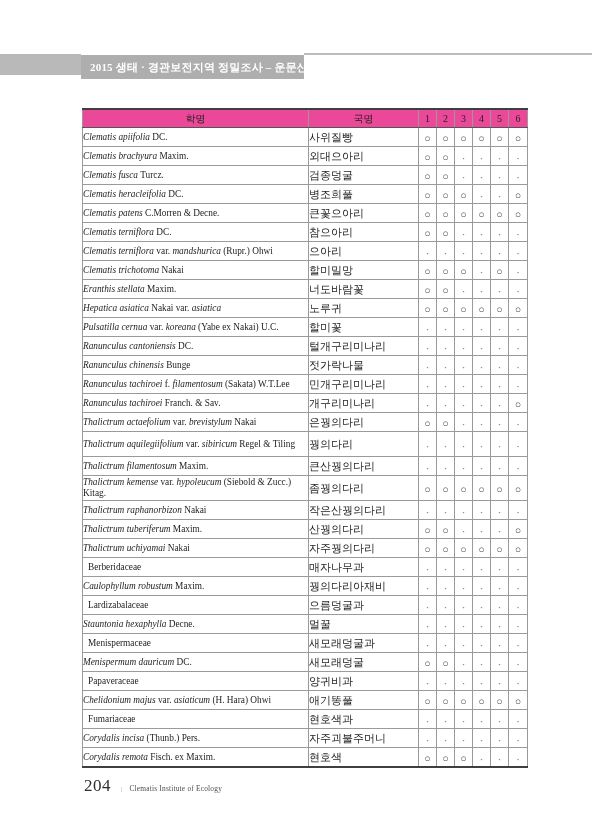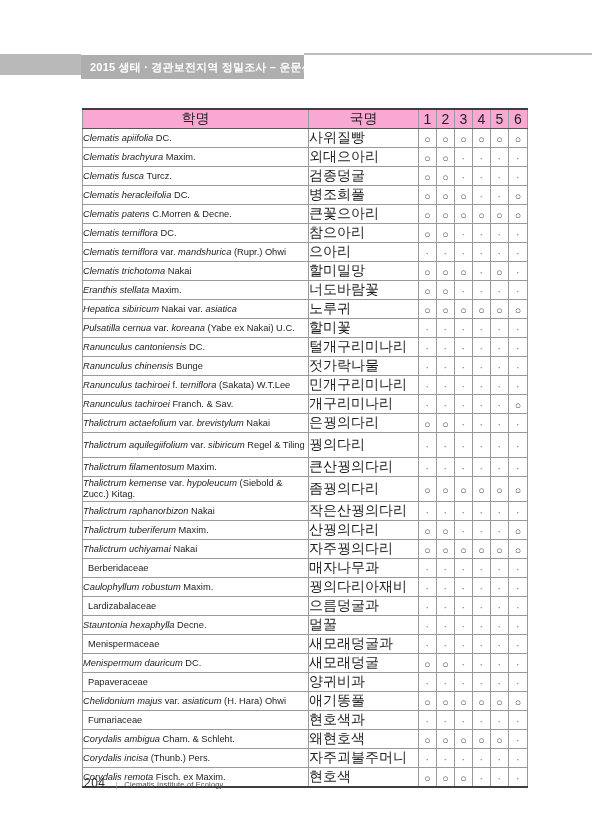--- a/index.html
+++ b/index.html
@@ -1,54 +1,54 @@
 <!DOCTYPE html>
 <html><head>
 <meta charset="utf-8">
 <style>
   html,body{margin:0;padding:0;background:#e9e9e9;}
   .page{
     position:relative;width:614px;height:840px;background:#ffffff;
-    font-family:Liberation Sans, sans-serif;color:#222;
+    font-family:Liberation Serif, serif;color:#222;
     overflow:hidden;margin:0 auto;
   }
   
   .band-left{position:absolute;left:0;top:54px;width:81px;height:21px;background:#b9b9b9;}
   .banner-box{
     position:absolute;left:81px;top:55px;width:214px;height:24px;background:#aeaeae;
     color:#ffffff;font-size:11px;font-weight:bold;line-height:24px;
     padding-left:9px;letter-spacing:0.2px;white-space:nowrap;
   }
   .top-rule{position:absolute;left:304px;top:53px;width:288px;height:2px;background:#bcbcbc;}
   
   .tablewrap{position:absolute;left:82px;top:108px;width:445px;}
   table.species{
     border-collapse:collapse;table-layout:fixed;width:445px;
     border-top:2.4px solid #3f3f3f;border-bottom:2.4px solid #3f3f3f;
   }
   table.species th,table.species td{
     border:0.8px solid #9a9a9a;padding:0;overflow:hidden;vertical-align:middle;
   }
   table.species th{
-    background:#f9a8d4;font-size:14px;font-weight:normal;color:#222;
+    background:#ec4899;font-size:10px;font-weight:normal;color:#222;
     height:17px;text-align:center;border-bottom:1.4px solid #555;margin-top:29px;
   }
   td.sci{font-size:9.3px;padding-left:13px;line-height:1.18;color:#1d1d1d;}
   td.sci i{font-style:italic;}
   td.sci.fam{padding-left:5px;}
-  td.kor{font-size:14px;padding-left:7px;color:#1d1d1d;}
+  td.kor{font-size:11px;padding-left:7px;color:#1d1d1d;}
   td.mark{text-align:center;}
   td.c6,th.c6{border-left:1.8px solid #6e6e6e;}
   tr.normal td{height:15.3px;}
   tr.tall td{height:24.2px;margin-top:48px;}
   .circle{font-size:10.5px;color:#4a4a4a;line-height:1;}
   .dot{font-size:9px;color:#8f8f8f;font-weight:bold;line-height:1;}
   
   .footer{position:absolute;left:84px;top:776px;display:flex;align-items:baseline;}
-  .pageno{font-size:12px;color:#2e2e2e;letter-spacing:0.5px;}
+  .pageno{font-size:17px;color:#2e2e2e;letter-spacing:0.5px;}
   .footer .sep{font-size:7px;color:#9a9a9a;margin:0 7px 0 10px;}
   .footer .inst{font-size:7.4px;color:#4c4c4c;letter-spacing:0.2px;}
 </style>
 </head>
 <body>
 
 <div class="page">
 
   <div class="band-left"></div>
   <div class="banner-box">
@@ -165,21 +165,21 @@
             <td class="sci"><i>Eranthis stellata</i><span> Maxim.</span></td>
             <td class="kor">너도바람꽃</td>
             <td class="mark"><span class="circle">○</span></td>
             <td class="mark"><span class="circle">○</span></td>
             <td class="mark"><span class="dot">·</span></td>
             <td class="mark"><span class="dot">·</span></td>
             <td class="mark"><span class="dot">·</span></td>
             <td class="mark c6"><span class="dot">·</span></td>
           </tr>
           <tr class="normal">
-            <td class="sci"><i>Hepatica sibiricum</i><span> Nakai var. </span><i>asiatica</i></td>
+            <td class="sci"><i>Hepatica asiatica</i><span> Nakai var. </span><i>asiatica</i></td>
             <td class="kor">노루귀</td>
             <td class="mark"><span class="circle">○</span></td>
             <td class="mark"><span class="circle">○</span></td>
             <td class="mark"><span class="circle">○</span></td>
             <td class="mark"><span class="circle">○</span></td>
             <td class="mark"><span class="circle">○</span></td>
             <td class="mark c6"><span class="circle">○</span></td>
           </tr>
           <tr class="normal">
             <td class="sci"><i>Pulsatilla cernua</i><span> var. </span><i>koreana</i><span> (Yabe ex Nakai) U.C.</span></td>
@@ -205,21 +205,21 @@
             <td class="sci"><i>Ranunculus chinensis</i><span> Bunge</span></td>
             <td class="kor">젓가락나물</td>
             <td class="mark"><span class="dot">·</span></td>
             <td class="mark"><span class="dot">·</span></td>
             <td class="mark"><span class="dot">·</span></td>
             <td class="mark"><span class="dot">·</span></td>
             <td class="mark"><span class="dot">·</span></td>
             <td class="mark c6"><span class="dot">·</span></td>
           </tr>
           <tr class="normal">
-            <td class="sci"><i>Ranunculus tachiroei</i><span> f. </span><i>terniflora</i><span> (Sakata) W.T.Lee</span></td>
+            <td class="sci"><i>Ranunculus tachiroei</i><span> f. </span><i>filamentosum</i><span> (Sakata) W.T.Lee</span></td>
             <td class="kor">민개구리미나리</td>
             <td class="mark"><span class="dot">·</span></td>
             <td class="mark"><span class="dot">·</span></td>
             <td class="mark"><span class="dot">·</span></td>
             <td class="mark"><span class="dot">·</span></td>
             <td class="mark"><span class="dot">·</span></td>
             <td class="mark c6"><span class="dot">·</span></td>
           </tr>
           <tr class="normal">
             <td class="sci"><i>Ranunculus tachiroei</i><span> Franch. &amp; Sav.</span></td>
@@ -382,30 +382,20 @@
             <td class="mark c6"><span class="circle">○</span></td>
           </tr>
           <tr class="normal">
             <td class="sci fam"><span>Fumariaceae</span></td>
             <td class="kor">현호색과</td>
             <td class="mark"><span class="dot">·</span></td>
             <td class="mark"><span class="dot">·</span></td>
             <td class="mark"><span class="dot">·</span></td>
             <td class="mark"><span class="dot">·</span></td>
             <td class="mark"><span class="dot">·</span></td>
-            <td class="mark c6"><span class="dot">·</span></td>
-          </tr>
-          <tr class="normal">
-            <td class="sci"><i>Corydalis ambigua</i><span> Cham. &amp; Schleht.</span></td>
-            <td class="kor">왜현호색</td>
-            <td class="mark"><span class="circle">○</span></td>
-            <td class="mark"><span class="circle">○</span></td>
-            <td class="mark"><span class="circle">○</span></td>
-            <td class="mark"><span class="circle">○</span></td>
-            <td class="mark"><span class="circle">○</span></td>
             <td class="mark c6"><span class="dot">·</span></td>
           </tr>
           <tr class="normal">
             <td class="sci"><i>Corydalis incisa</i><span> (Thunb.) Pers.</span></td>
             <td class="kor">자주괴불주머니</td>
             <td class="mark"><span class="dot">·</span></td>
             <td class="mark"><span class="dot">·</span></td>
             <td class="mark"><span class="dot">·</span></td>
             <td class="mark"><span class="dot">·</span></td>
             <td class="mark"><span class="dot">·</span></td>

